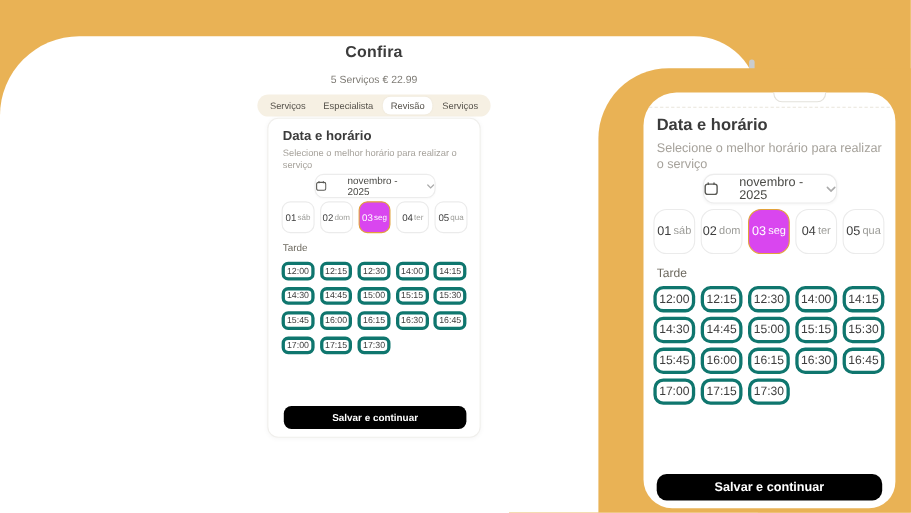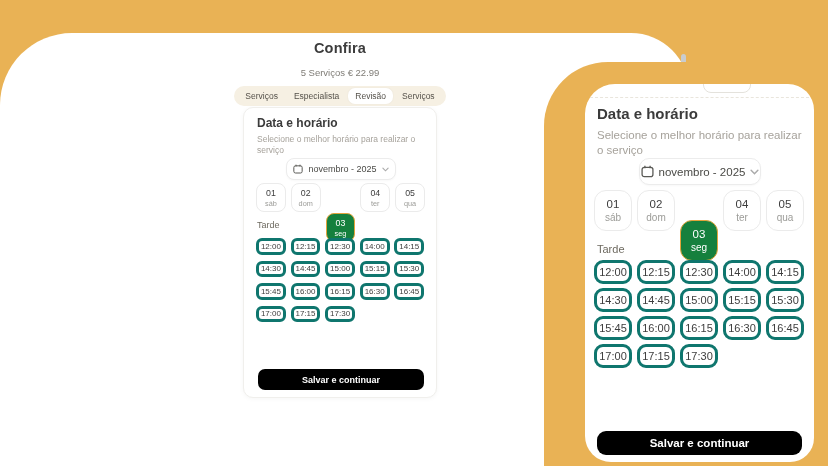--- a/index.html
+++ b/index.html
@@ -31,36 +31,36 @@
 
   
   .card {
     position:absolute; left:243px; top:74px; width:194px; height:291px;
     background:#fff; border:1px solid #f0efec; border-radius:10px;
     box-shadow:0 1px 5px rgba(0,0,0,.04); text-align:left;
   }
   .c-heading { position:absolute; left:13px; top:8px; font-size:12px; font-weight:bold; color:#3b3b3b; }
   .c-subtitle { position:absolute; left:13px; top:26px; width:168px; font-size:8.5px; line-height:11px; color:#a6a29b; }
   .dropdown {
-    position:absolute; display:flex; align-items:center; justify-content:center; gap:5px;
+    position:absolute; display:flex; align-items:center; justify-content:center; gap:19px;
     border:1px solid #ececec; border-radius:8px; background:#fff; cursor:pointer;
     box-shadow:0 1px 2px rgba(0,0,0,.03);
   }
   .c-dropdown { left:42px; top:50px; width:110px; height:22px; font-size:9px; color:#4a4a46; }
   .dd-cal svg, .dd-chev svg { display:block; }
   .days { position:absolute; display:flex; }
   .c-days { left:12px; top:75px; gap:5px; }
   .day-chip {
-    display:flex; flex-direction:column; align-items:center; justify-content:center;
+    display:flex; flex-direction:row; align-items:center; justify-content:center;
     background:#fff; border:1px solid #ebebeb; cursor:pointer;
   }
   .c-days .day-chip { width:29.8px; height:29px; border-radius:8px; gap:1px; }
   .c-days .day-num { font-size:8.8px; color:#3d3d3d; }
   .c-days .day-name { font-size:7.3px; color:#9c9c98; }
-  .day-chip.selected { background:#15803d; border-color:#E2A33B;margin-top:30px; }
+  .day-chip.selected { background:#d946ef; border-color:#E2A33B; }
   .day-chip.selected .day-num, .day-chip.selected .day-name { color:#fff; }
   .period { position:absolute; color:#6e6a60; }
   .c-period { left:13px; top:112px; font-size:9px; }
   .times { position:absolute; display:grid; }
   .c-times { left:12px; top:130px; grid-template-columns:repeat(5,29.8px); column-gap:4.8px; row-gap:6px; }
   .time-chip {
     display:flex; align-items:center; justify-content:center;
     background:#fff; border:3px solid #0f766e; color:#3d3d3d; cursor:pointer;
   }
   .c-times .time-chip { height:16.5px; border-radius:6px; font-size:8px; }

